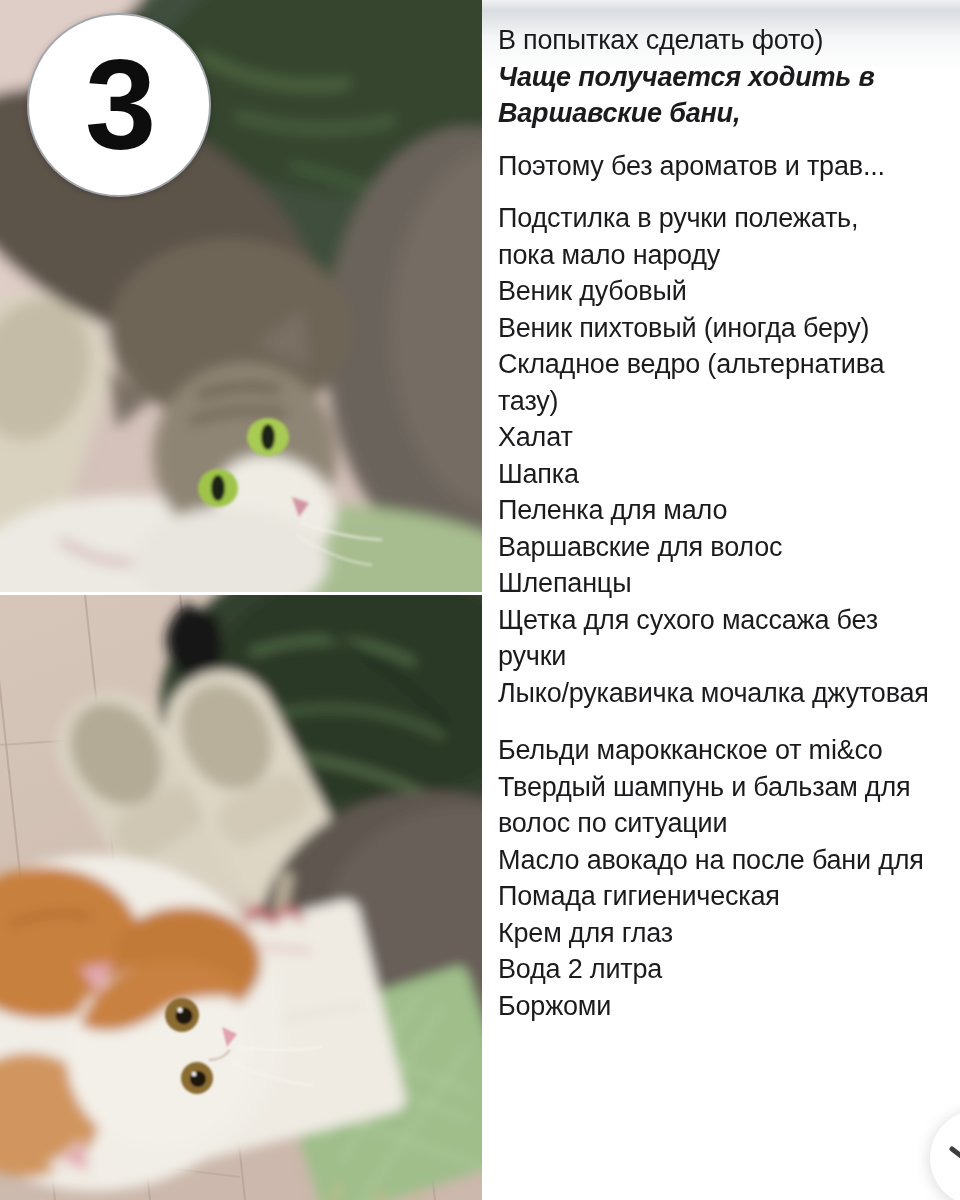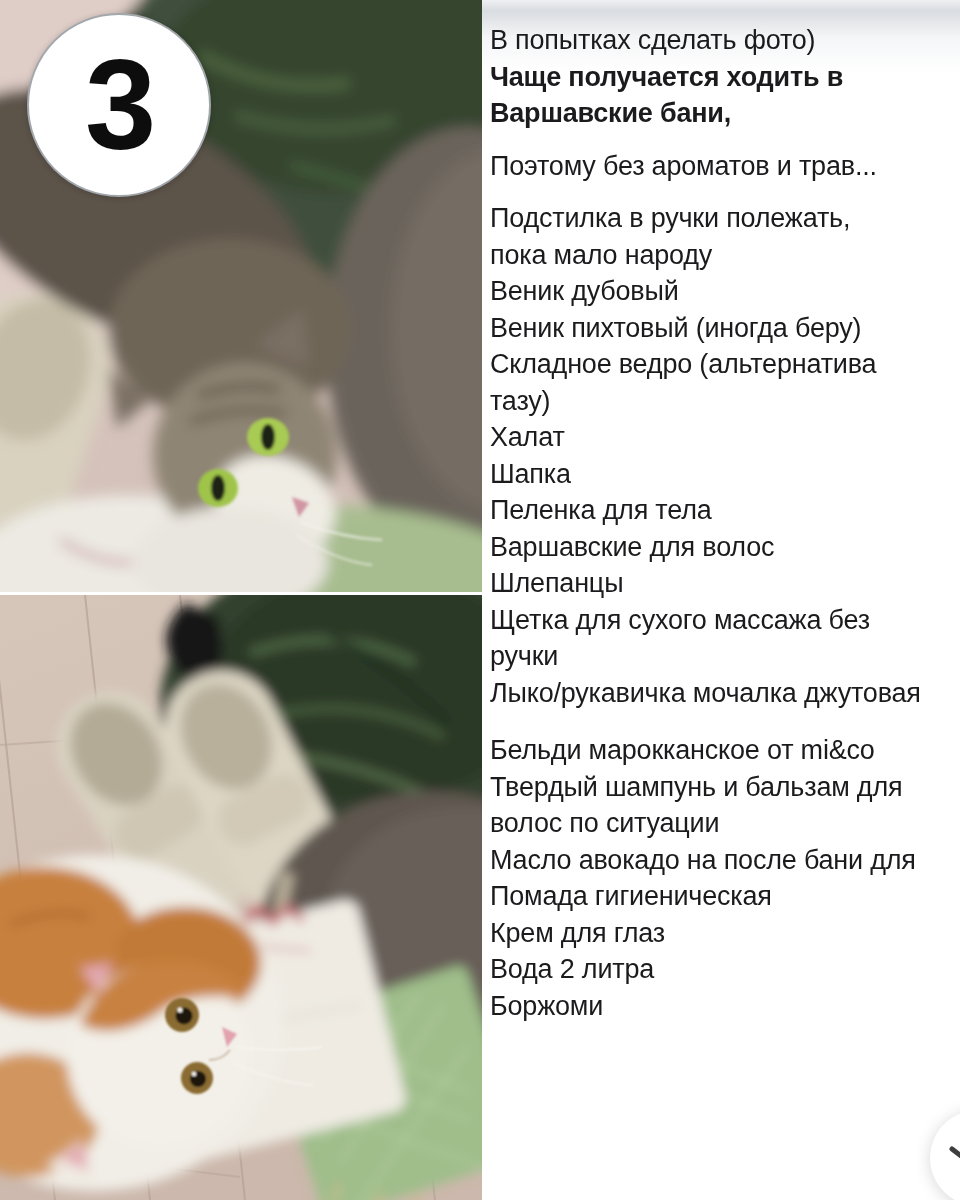--- a/index.html
+++ b/index.html
@@ -17,26 +17,26 @@
   
   .badge { position:absolute; left:27px; top:13px; width:184px; height:184px; border-radius:50%;
            background:var(--badge_bg,#ffffff); border:2px solid var(--badge_border,#a2a7ac);
            display:flex; align-items:center; justify-content:center;
            box-shadow:0 1px 6px rgba(0,0,0,.18); }
   .badge span { font-size:128px; font-weight:700; color:var(--badge_text,#0d0d0d);
                 line-height:1; letter-spacing:-3px; }
 
   
   .text-panel { position:absolute; left:482px; top:0; width:478px; height:1200px;
-                background:var(--panel_bg,#ffffff); padding:22px 10px 0 8px; }
+                background:var(--panel_bg,#ffffff); padding:22px 10px 0 16px; }
   .fade-top { position:absolute; top:0; left:0; right:0; height:72px; pointer-events:none;
               background:linear-gradient(180deg,#eef0f2 0%,#d9dce0 15%,rgba(232,234,237,.45) 52%,rgba(255,255,255,0) 100%); }
   .post-text { position:relative; }
   .line { font-size:27px; line-height:36.5px; color:var(--text,#1b1b1d); letter-spacing:-.2px; white-space:nowrap; }
-  .line.bold { font-weight:700; }
+  .line.bold { font-weight:700;font-style:italic; }
   .gap-large { margin-top:16px; }
   .gap-small { margin-top:21px; }
 
   
   .scroll-btn { position:absolute; left:930px; top:1110px; width:96px; height:96px; border-radius:50%;
                 background:#ffffff; border:none; cursor:pointer; padding:0;
                 box-shadow:0 2px 16px rgba(0,0,0,.16);
                 display:flex; align-items:center; justify-content:center; }
 </style>
 </head>
@@ -224,21 +224,21 @@
         <div class="line bold">Варшавские бани,</div>
         <div class="line gap-large">Поэтому без ароматов и трав...</div>
         <div class="line gap-large">Подстилка в ручки полежать,</div>
         <div class="line">пока мало народу</div>
         <div class="line">Веник дубовый</div>
         <div class="line">Веник пихтовый (иногда беру)</div>
         <div class="line">Складное ведро (альтернатива</div>
         <div class="line">тазу)</div>
         <div class="line">Халат</div>
         <div class="line">Шапка</div>
-        <div class="line">Пеленка для тела</div>
+        <div class="line">Пеленка для мало</div>
         <div class="line">Варшавские для волос</div>
         <div class="line">Шлепанцы</div>
         <div class="line">Щетка для сухого массажа без</div>
         <div class="line">ручки</div>
         <div class="line">Лыко/рукавичка мочалка джутовая</div>
         <div class="line gap-small">Бельди марокканское от mi&amp;co</div>
         <div class="line">Твердый шампунь и бальзам для</div>
         <div class="line">волос по ситуации</div>
         <div class="line">Масло авокадо на после бани для</div>
         <div class="line">Помада гигиеническая</div>

